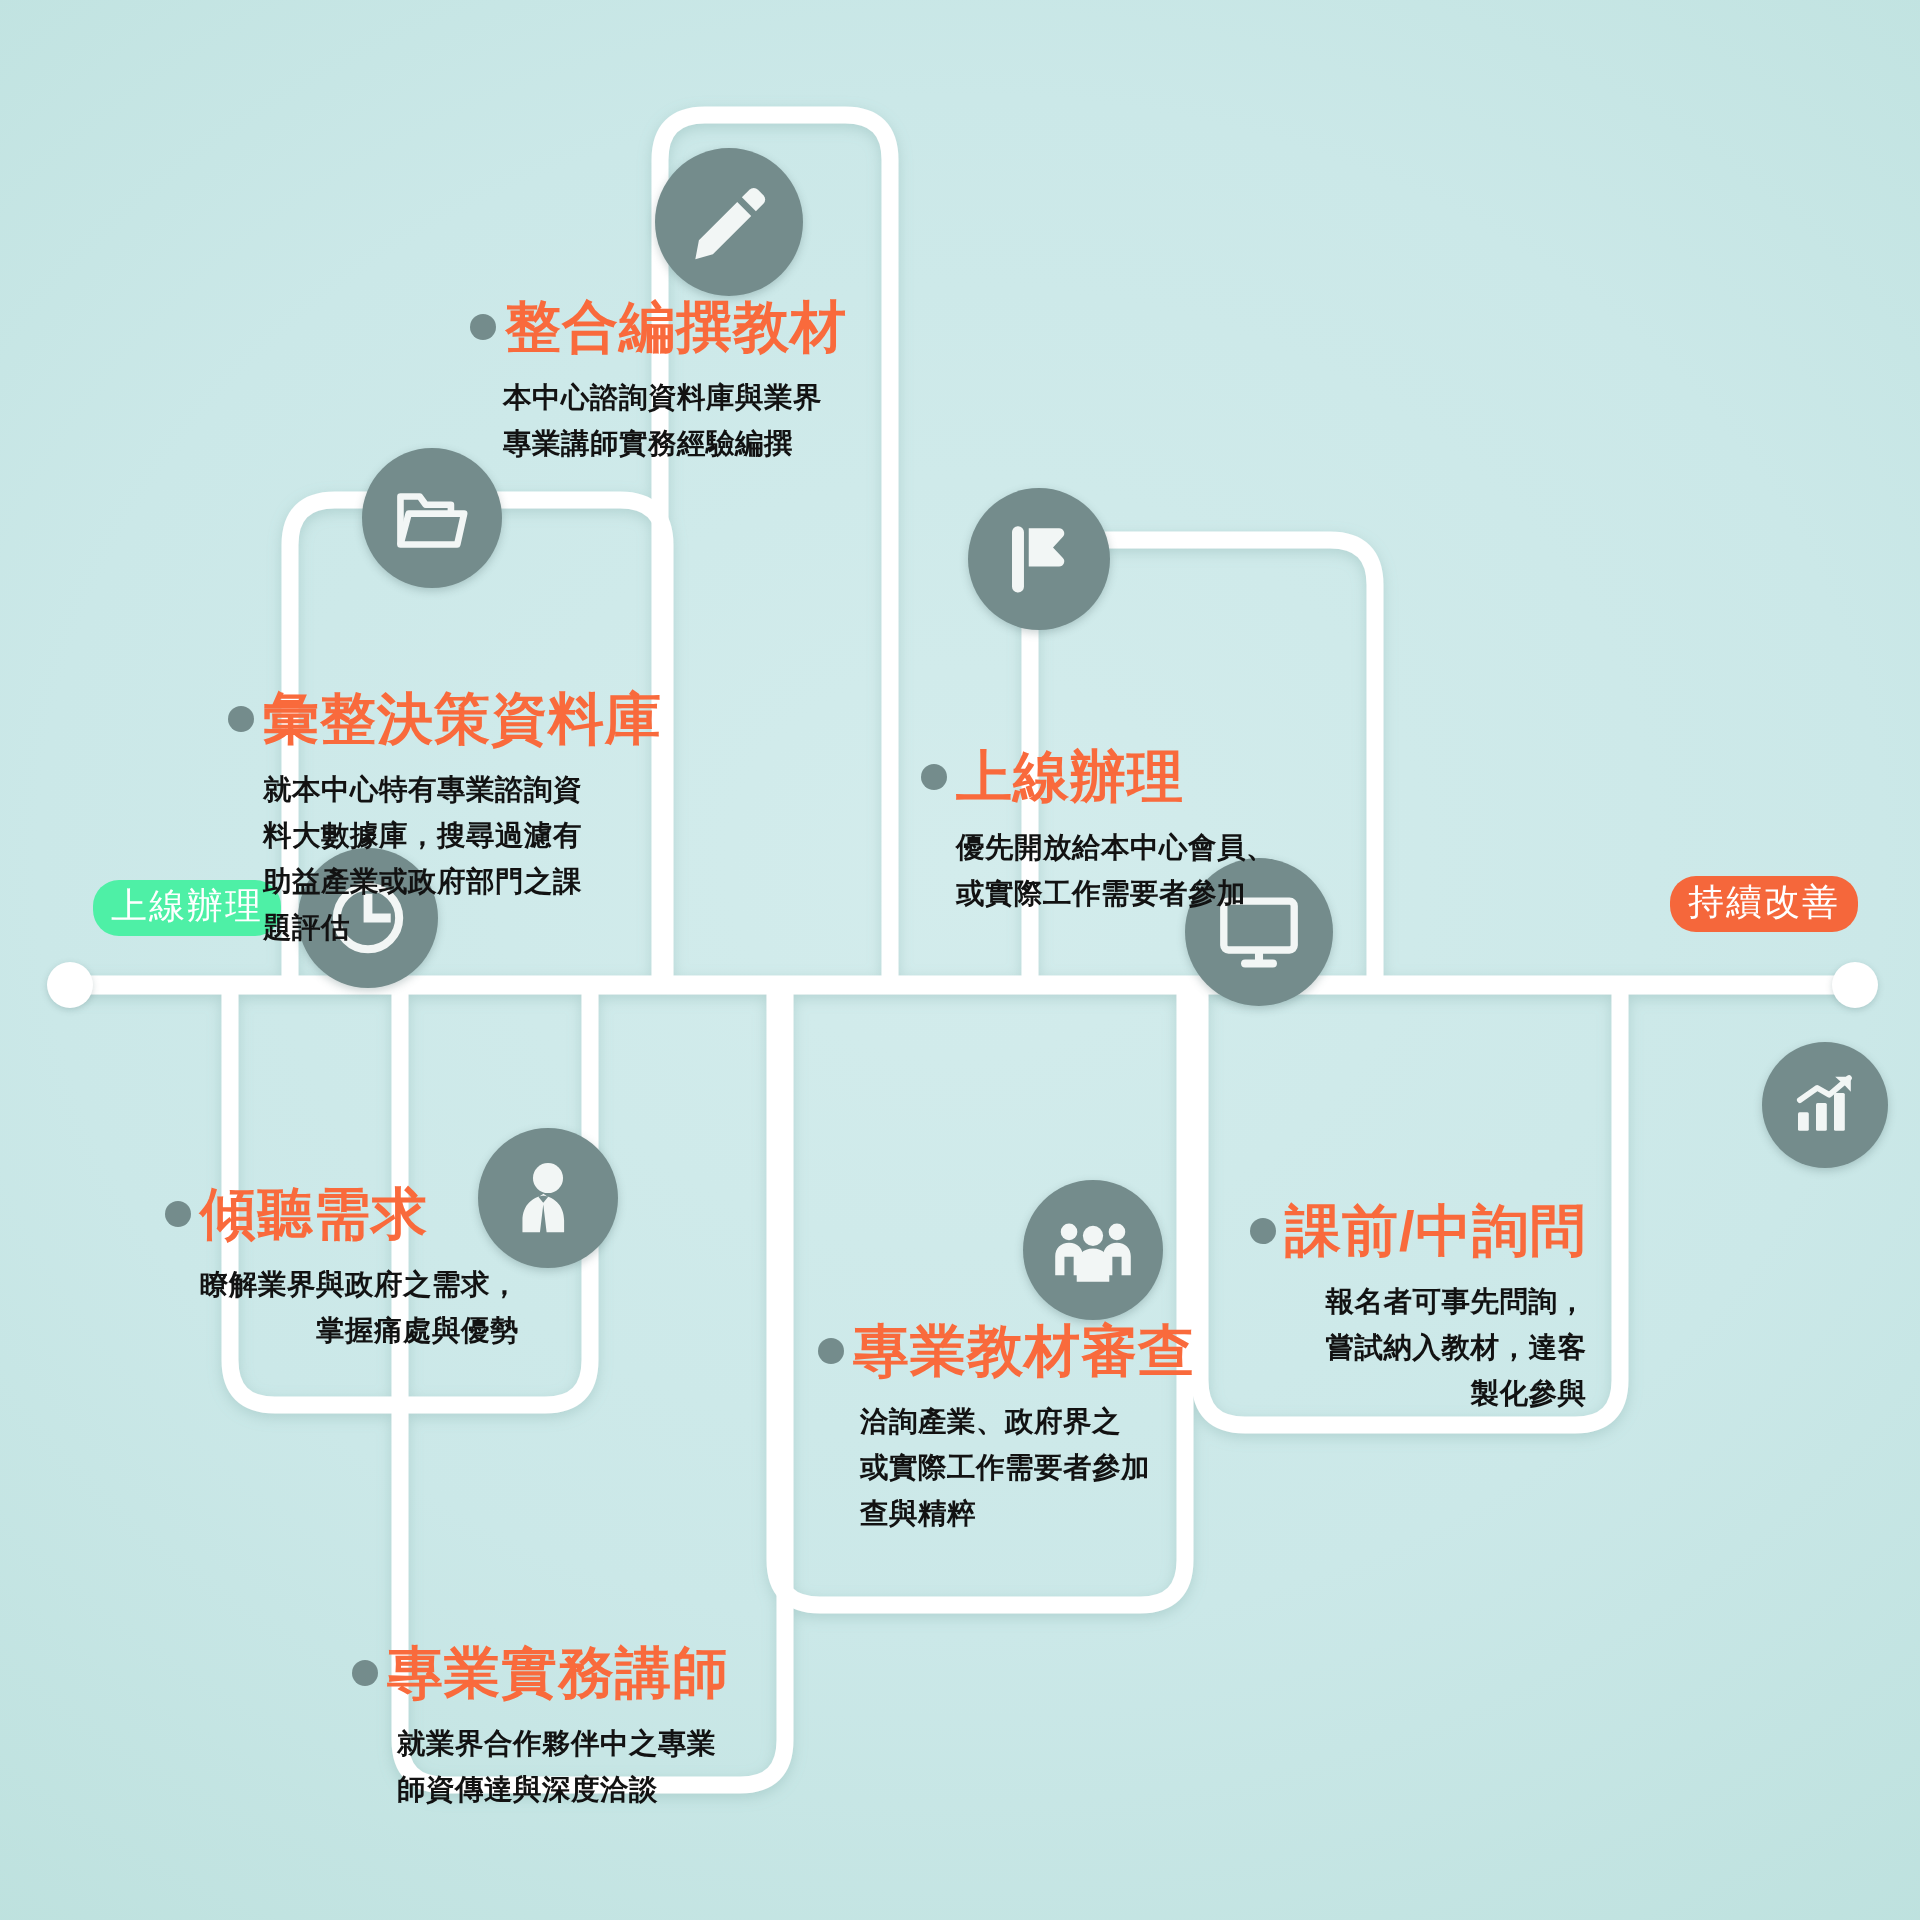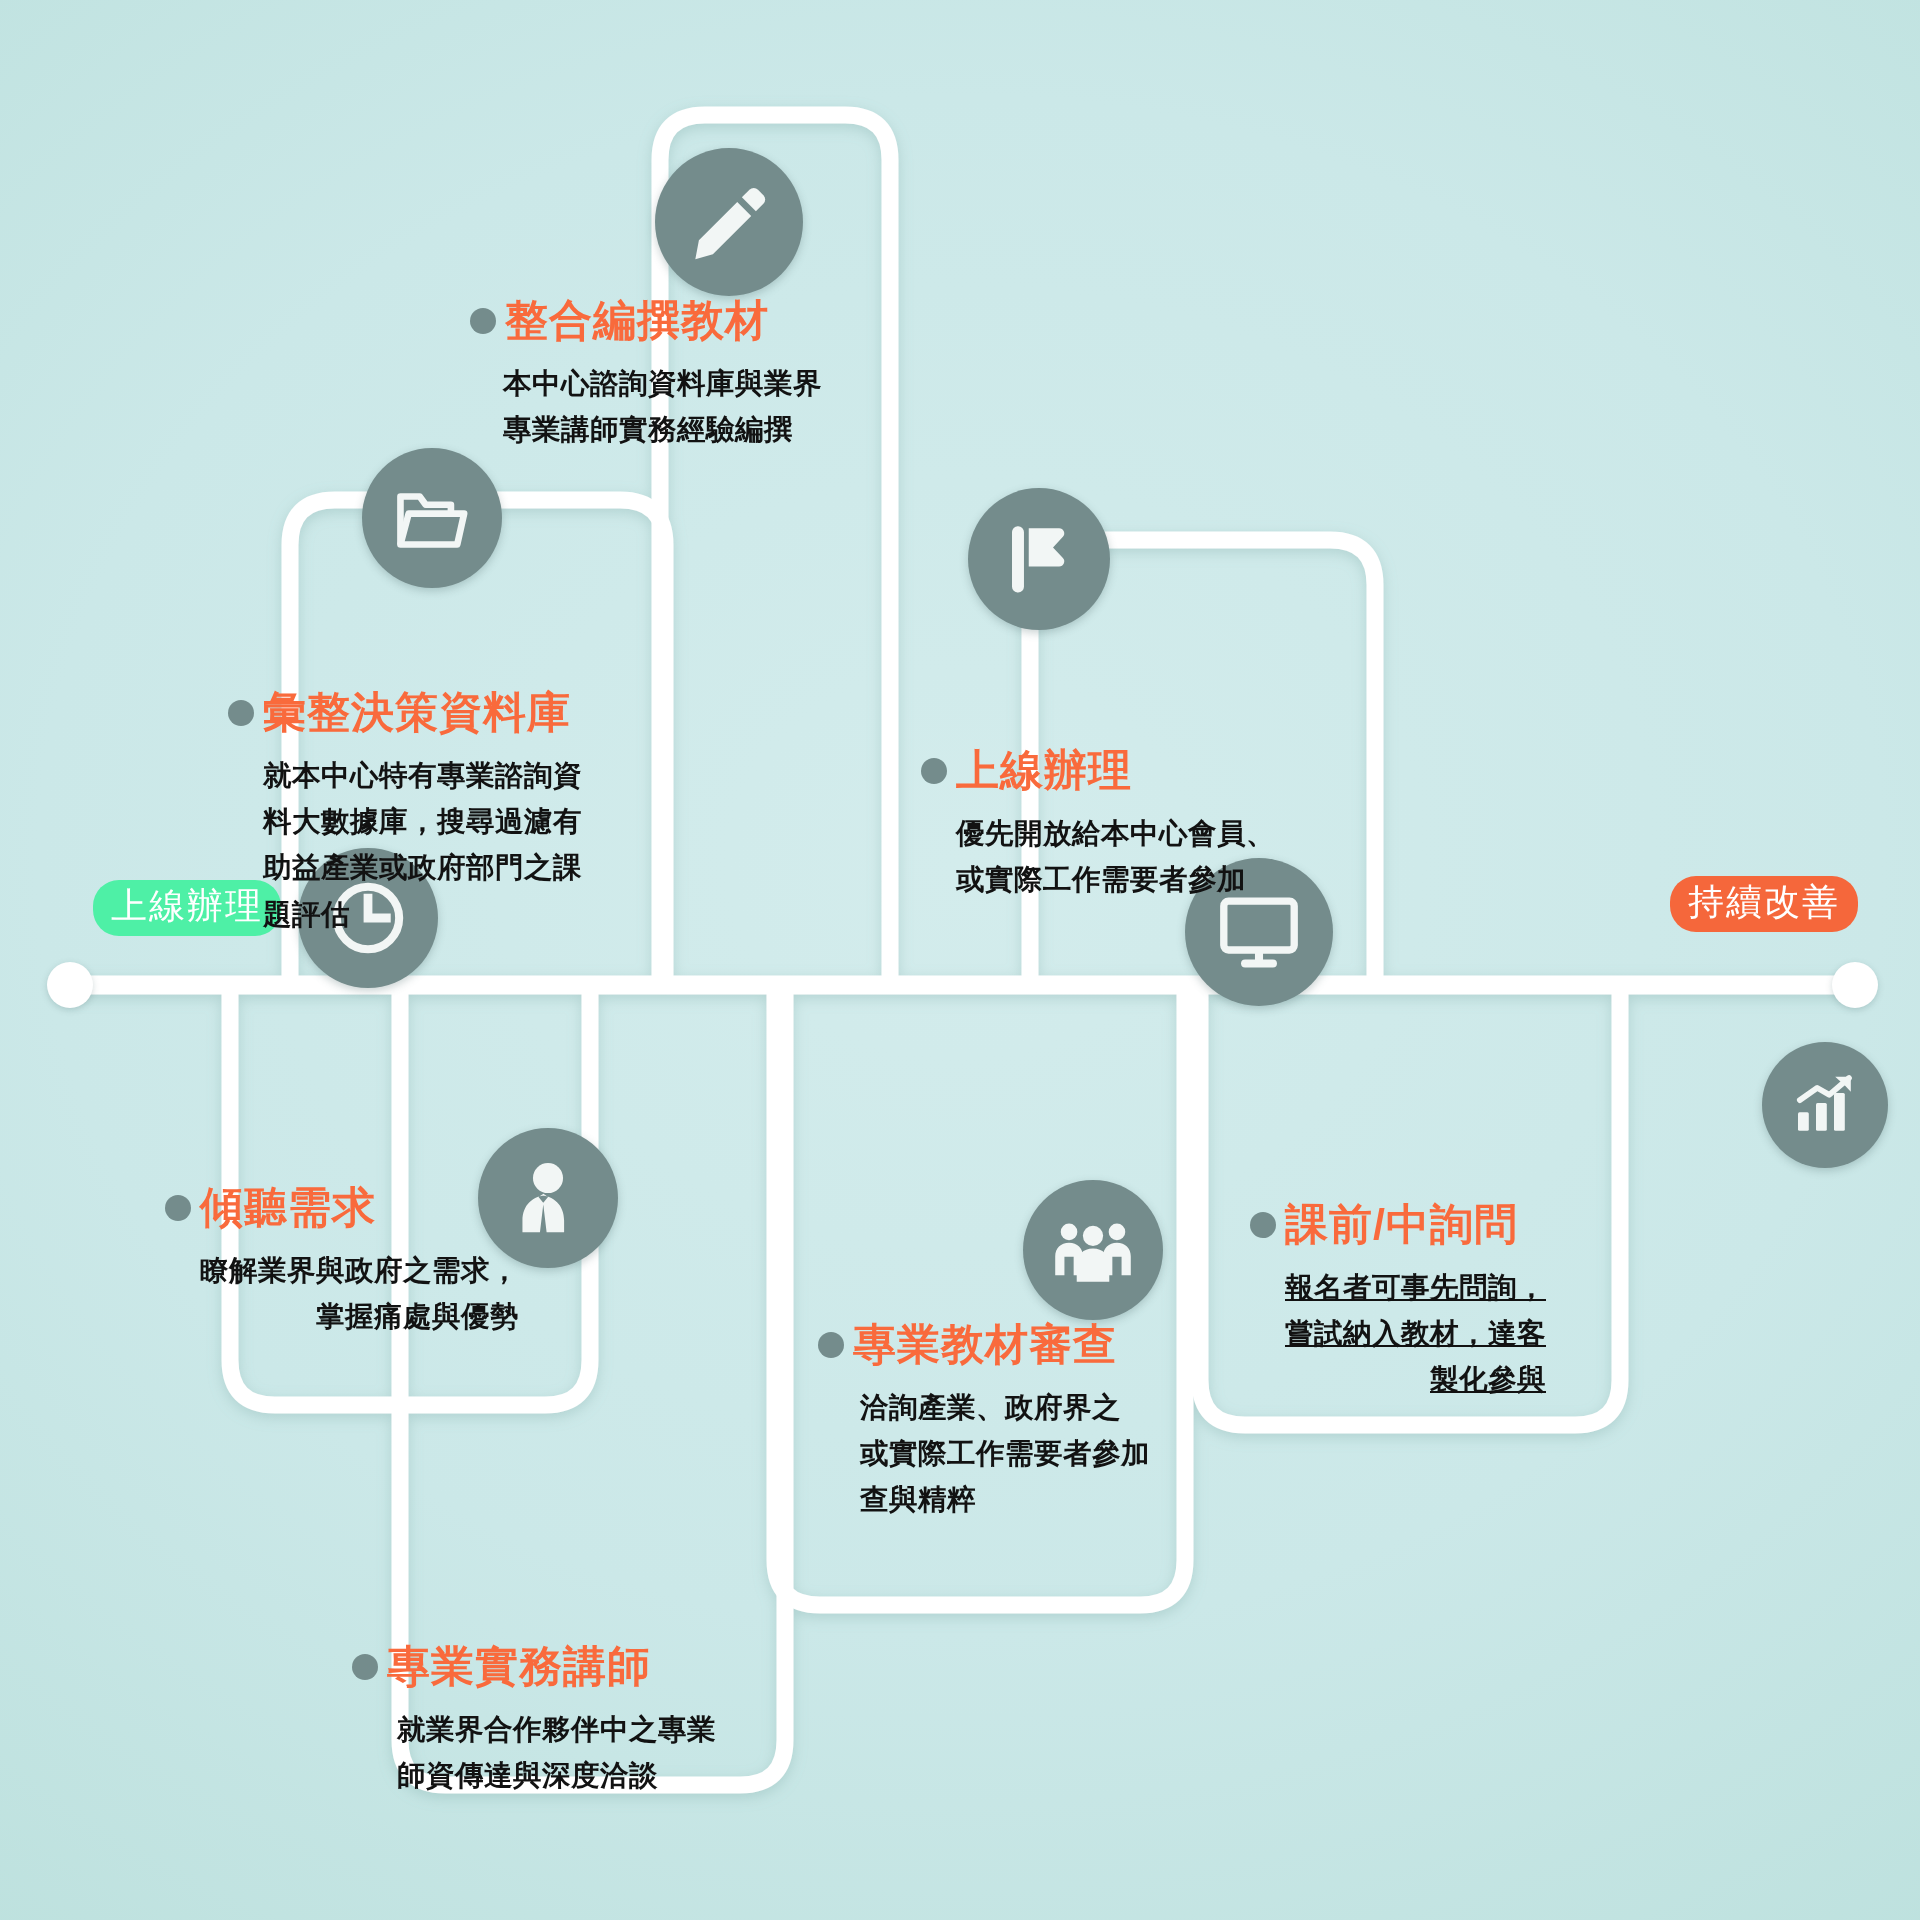--- a/index.html
+++ b/index.html
@@ -51,21 +51,21 @@
     width: 26px;
     height: 26px;
     border-radius: 50%;
     background: #748c8c;
     flex: 0 0 auto;
     margin-right: 9px;
   }
   .node-title {
     color: #f96a3c;
     font-weight: bold;
-    font-size: 43px;
+    font-size: 56px;
     line-height: 1.05;
     letter-spacing: 1px;
     white-space: nowrap;
   }
   .node-desc {
     color: #121212;
     font-size: 28.5px;
     line-height: 1.62;
     font-weight: 600;
     letter-spacing: 0.5px;
@@ -252,18 +252,18 @@
     <div class="node-desc" style="margin-left:42px; margin-top:17px;">洽詢產業、政府界之
 或實際工作需要者參加
 查與精粹</div>
   </div>
 
   <div class="node" style="left:1250px; top:1202px;text-align:right;">
     <div class="node-head">
       <span class="bullet"></span>
       <span class="node-title">課前/中詢問</span>
     </div>
-    <div class="node-desc" style="margin-left:35px; margin-top:17px;text-decoration:underline;">報名者可事先問詢，
+    <div class="node-desc" style="margin-left:35px; margin-top:17px;">報名者可事先問詢，
 嘗試納入教材，達客
 製化參與</div>
   </div>
 
 </div>
 
 </body></html>

